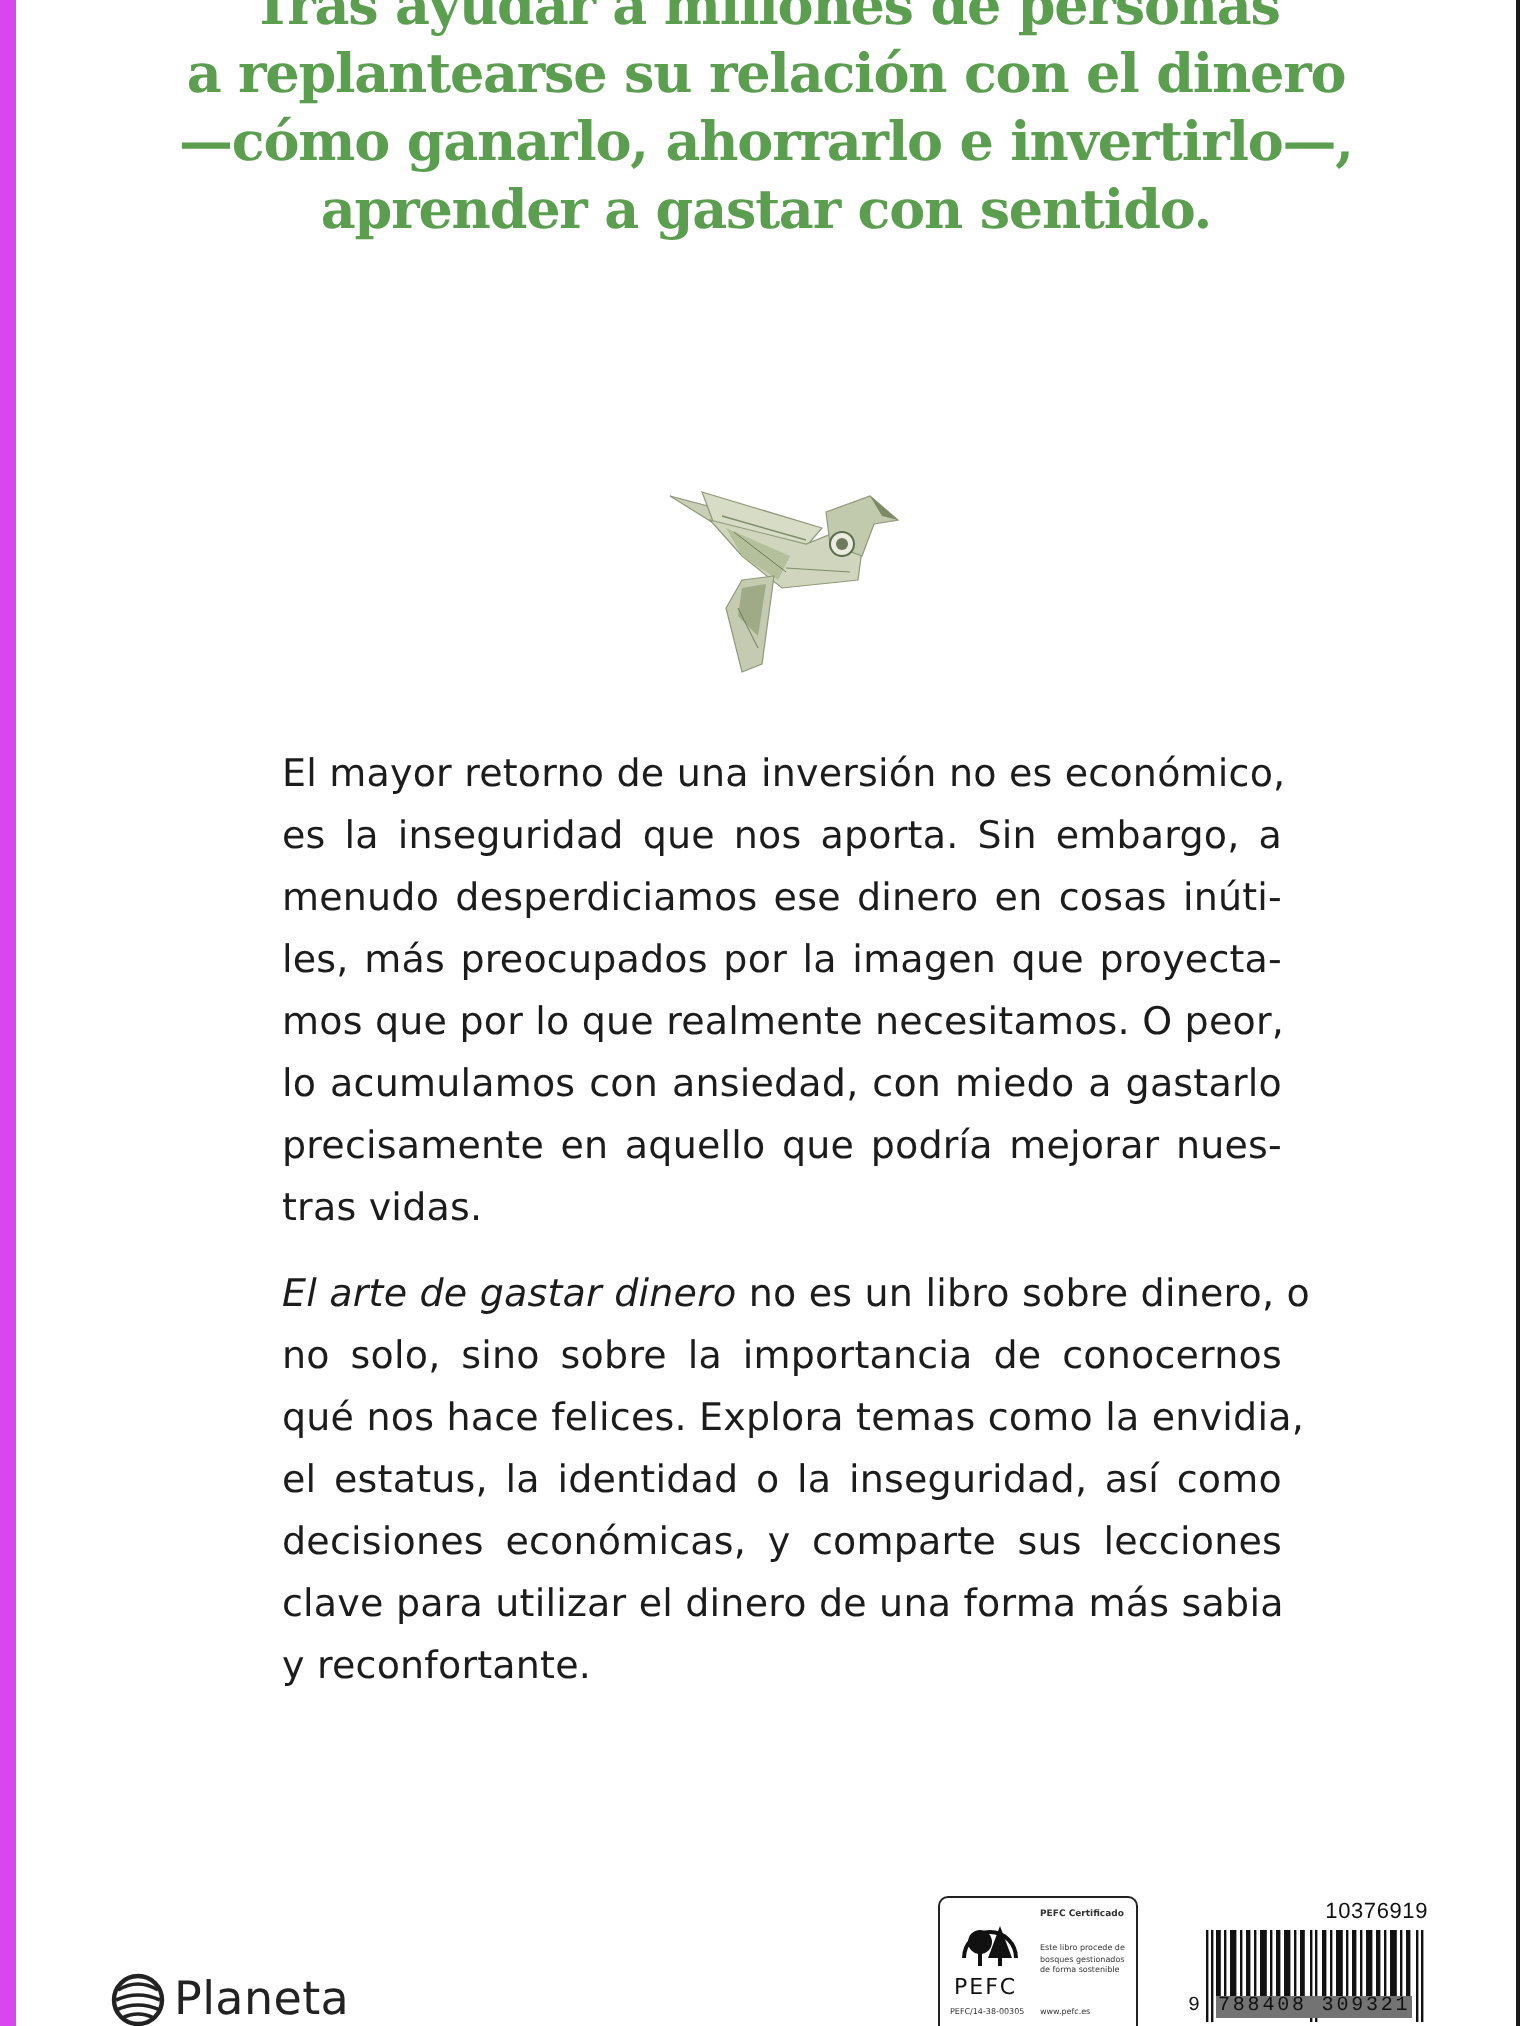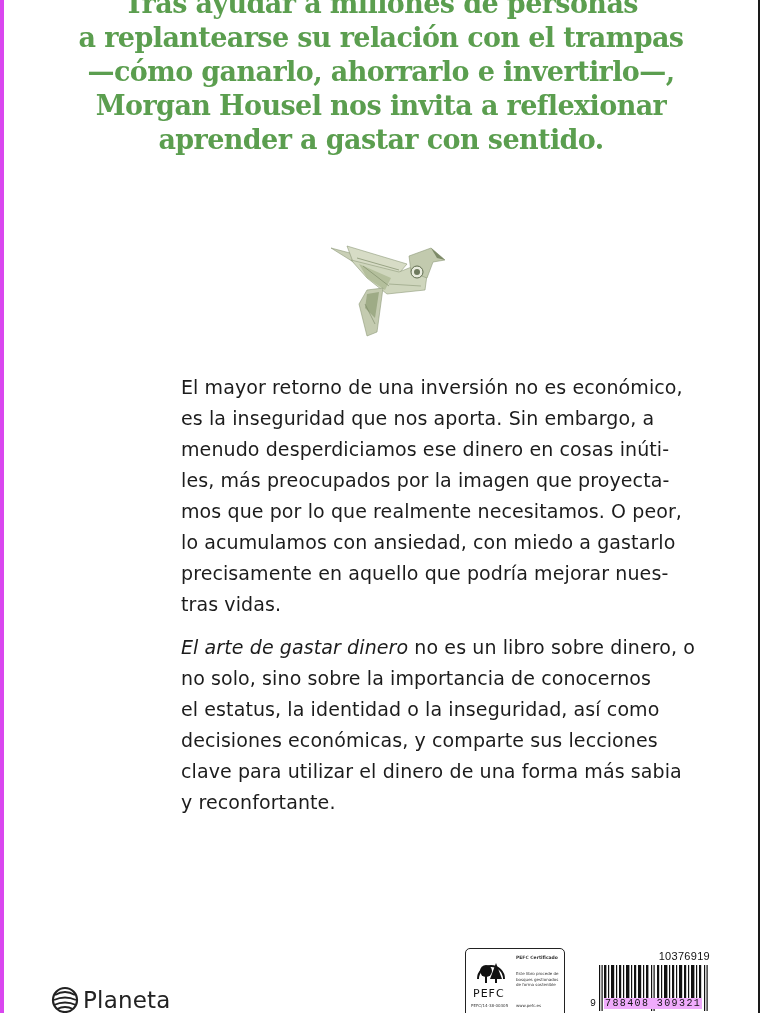--- a/index.html
+++ b/index.html
@@ -3,21 +3,21 @@
 <meta charset="utf-8">
 <style>
   html, body { margin: 0; padding: 0; }
   body {
     width: 760px; height: 1013px; overflow: hidden; position: relative;
     background: #ffffff;
   }
   .page {
     position: absolute; left: 0; top: 0; width: 760px; height: 1013px;
     background: #fff; overflow: hidden;
-    border-left: 4px solid #d946ef; border-right: 2px solid #1a1a1a;
+    border-left: 8px solid #d946ef; border-right: 2px solid #1a1a1a;
     box-sizing: border-box;
   }
   .tagline {
     position: absolute; left: 0; right: 0; top: -13px;
     text-align: center;
     font-family: "DejaVu Serif", "Liberation Serif", serif;
     font-weight: bold;
     color: #5b9e4f;
     font-size: 27px;
     line-height: 34px;
@@ -29,21 +29,21 @@
     position: absolute; left: 325px; top: 238px; width: 120px; height: 102px;
   }
 
   .body-text {
     position: absolute; left: 133px; width: 500px;
     font-family: "DejaVu Sans", "Liberation Sans", sans-serif;
     font-size: 19px; line-height: 31px; color: #1c1c1c;
     text-align: justify; text-align-last: left;
     letter-spacing: 0.1px;
   }
-  .body-text .ln { display: block; text-align: justify; text-align-last: justify; white-space: nowrap; margin-left: 44px; }
+  .body-text .ln { display: block; text-align: justify; text-align-last: justify; white-space: nowrap; }
   .body-text .ln.last { text-align-last: left; }
   .p1 { top: 372px; }
   .p2 { top: 632px; }
   .italic { font-style: italic; }
 
   .planeta {
     position: absolute; left: 47px; top: 986px; height: 28px;
     display: flex; align-items: center; gap: 4px;
   }
   .planeta-name {
@@ -67,34 +67,33 @@
   .barcode-code {
     position: absolute; right: 4px; top: 2px;
     font-family: "Liberation Sans", "DejaVu Sans", sans-serif; font-size: 11px; color: #111; letter-spacing: 0.3px;
   }
   .barcode-bars { position: absolute; left: 5px; top: 17px; width: 113px; height: 46px; }
   .barcode-first {
     position: absolute; left: -2px; top: 50px;
     font-family: "Liberation Mono", "DejaVu Sans Mono", monospace; font-size: 10px; color: #111;
   }
   .barcode-digits {
-    position: absolute; left: 12px; top: 50px; background: #f0abfc; padding: 0 1px;
+    position: absolute; left: 12px; top: 50px; background: #737373; padding: 0 1px;
     font-family: "Liberation Mono", "DejaVu Sans Mono", monospace; font-size: 10px; color: #111; letter-spacing: 1.4px;
   }
 </style>
 </head>
 <body>
 
 <div class="page">
 
   <div class="tagline">
     <span class="line">Tras ayudar a millones de personas</span>
-    <span class="line">a replantearse su relación con el trampas</span>
+    <span class="line">a replantearse su relación con el dinero</span>
     <span class="line">—cómo ganarlo, ahorrarlo e invertirlo—,</span>
-    <span class="line">Morgan Housel nos invita a reflexionar</span>
     <span class="line">aprender a gastar con sentido.</span>
   </div>
 
   <div class="bird">
     <svg viewBox="0 0 120 102" width="120" height="102">
 
       <polygon points="2,10 40,20 34,30" fill="#c9cfb6" stroke="#8e9a7a" stroke-width="0.6"></polygon>
 
       <polygon points="18,8 78,26 66,40 24,24" fill="#d7dcc6" stroke="#8e9a7a" stroke-width="0.6"></polygon>
 
@@ -124,20 +123,21 @@
     <span class="ln">les, más preocupados por la imagen que proyecta-</span>
     <span class="ln">mos que por lo que realmente necesitamos. O peor,</span>
     <span class="ln">lo acumulamos con ansiedad, con miedo a gastarlo</span>
     <span class="ln">precisamente en aquello que podría mejorar nues-</span>
     <span class="ln last">tras vidas.</span>
   </div>
 
   <div class="body-text p2">
     <span class="ln"><span class="italic">El arte de gastar dinero</span><span> no es un libro sobre dinero, o</span></span>
     <span class="ln">no solo, sino sobre la importancia de conocernos</span>
+    <span class="ln">qué nos hace felices. Explora temas como la envidia,</span>
     <span class="ln">el estatus, la identidad o la inseguridad, así como</span>
     <span class="ln">decisiones económicas, y comparte sus lecciones</span>
     <span class="ln">clave para utilizar el dinero de una forma más sabia</span>
     <span class="ln last">y reconfortante.</span>
   </div>
 
   <div class="planeta">
     <svg width="28" height="28" viewBox="0 0 28 28">
       <circle cx="14" cy="14" r="12" fill="none" stroke="#222" stroke-width="2.2"></circle>
       <path d="M4 9 Q14 3 24 9" fill="none" stroke="#222" stroke-width="1.8"></path>

